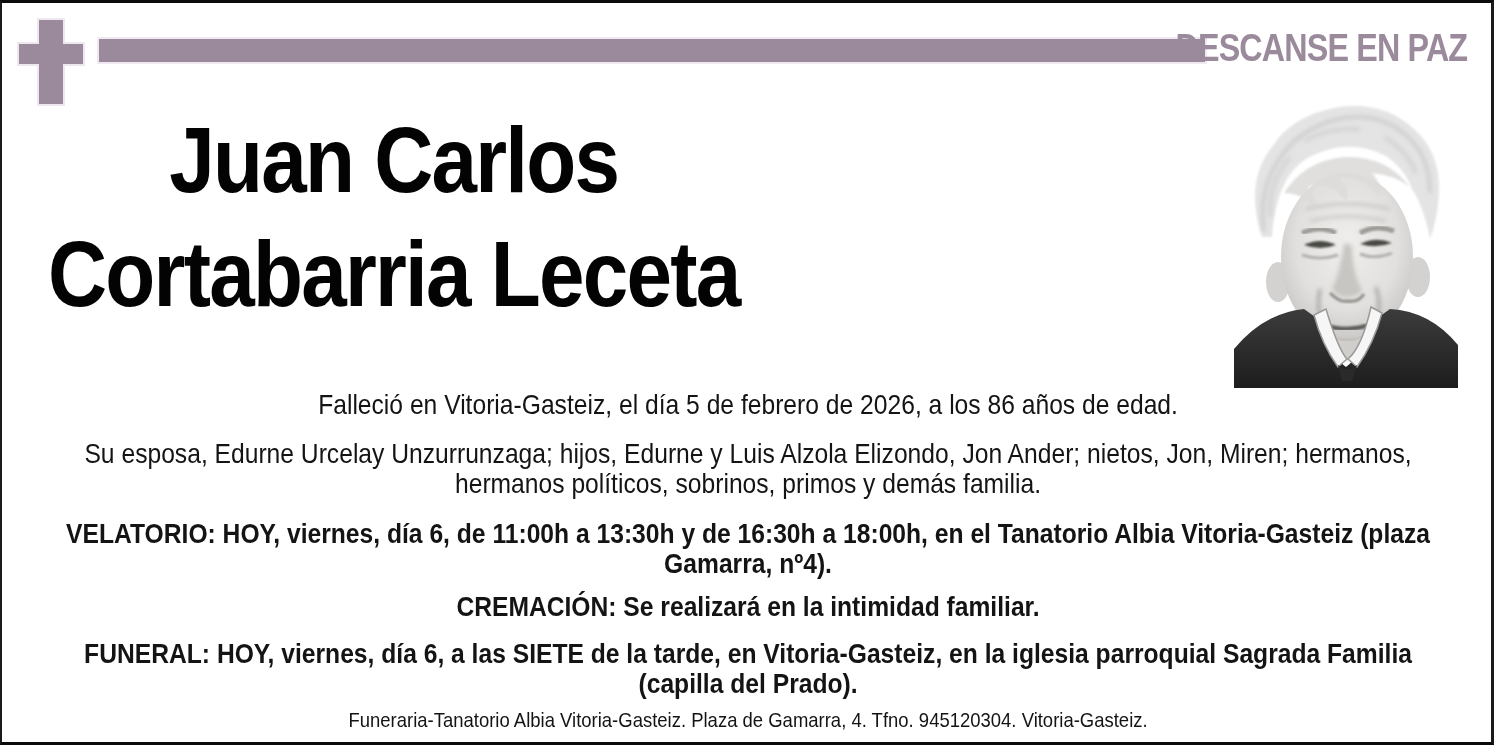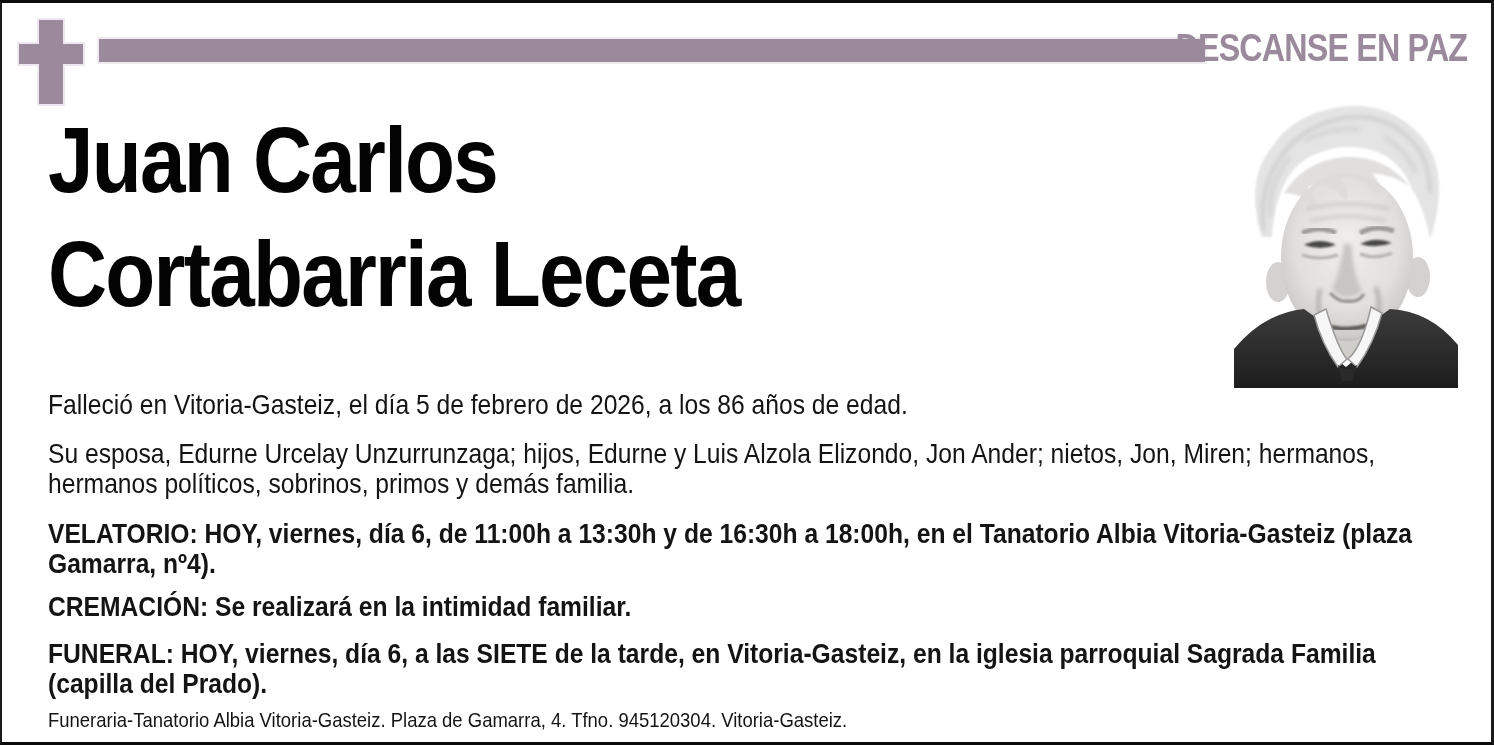--- a/index.html
+++ b/index.html
@@ -10,20 +10,21 @@
     width: 1494px;
     height: 745px;
     background: #ffffff;
     border-top: 3px solid #0b0b0b;
     border-bottom: 3px solid #0b0b0b;
     border-left: 2px solid #1a1a1a;
     border-right: 3px solid #1a1a1a;
     overflow: hidden;
     font-family: "Liberation Sans", sans-serif;
     color: #111;
+    text-align: center;
   }
 
   
   .cross {
     position: absolute;
     left: 15px; top: 15px;
     width: 68px; height: 88px;
   }
   .hbar {
     position: absolute;

